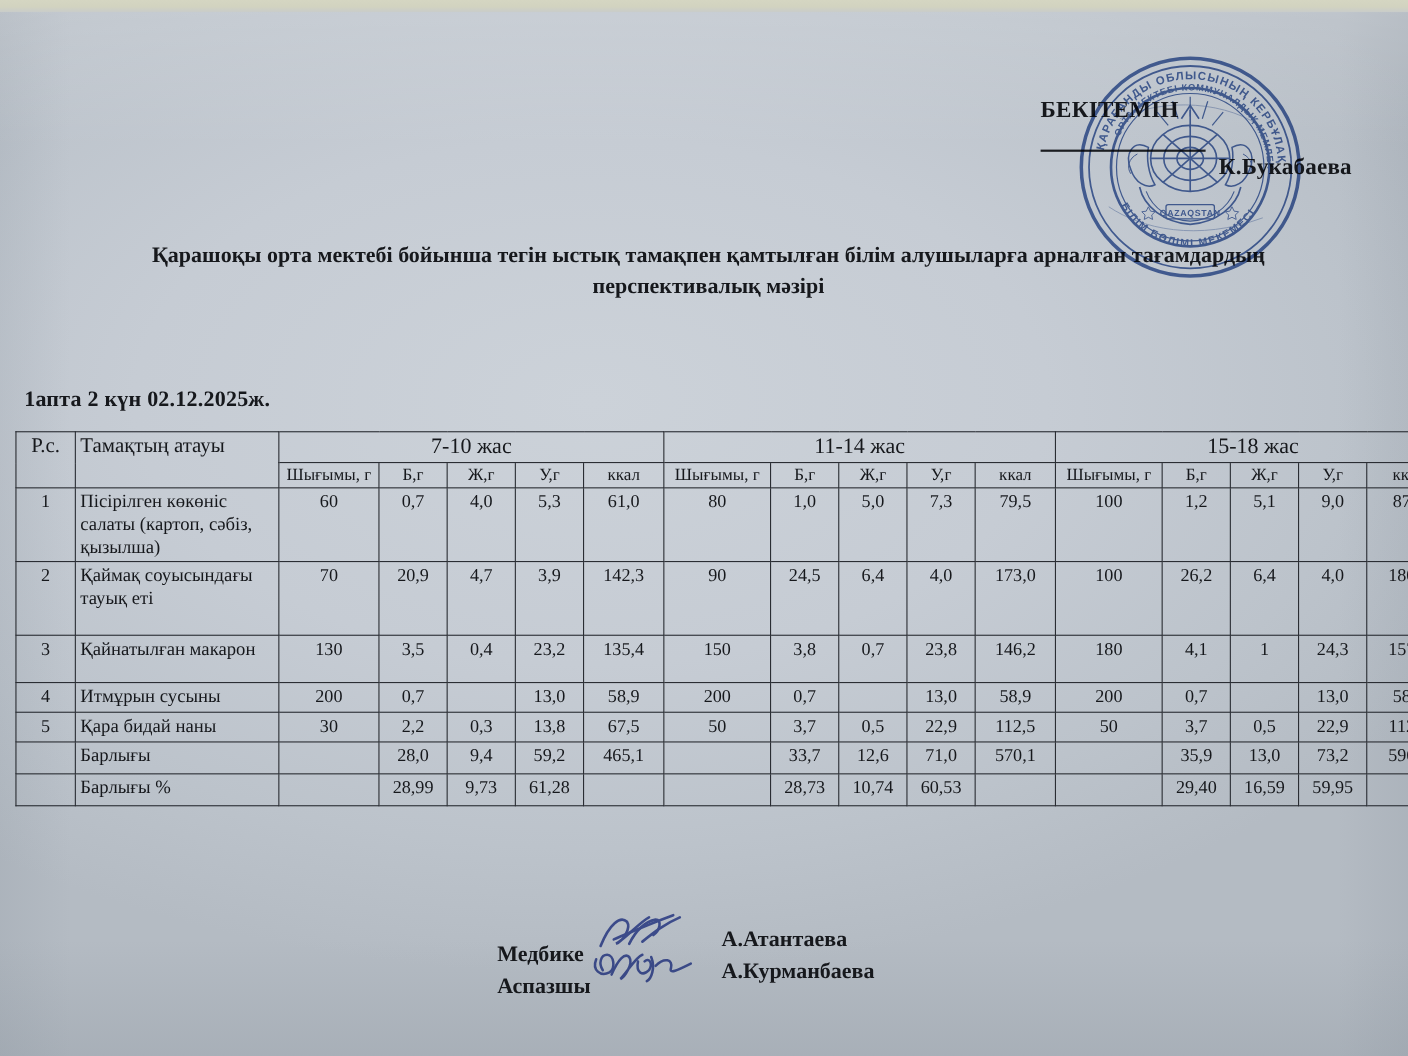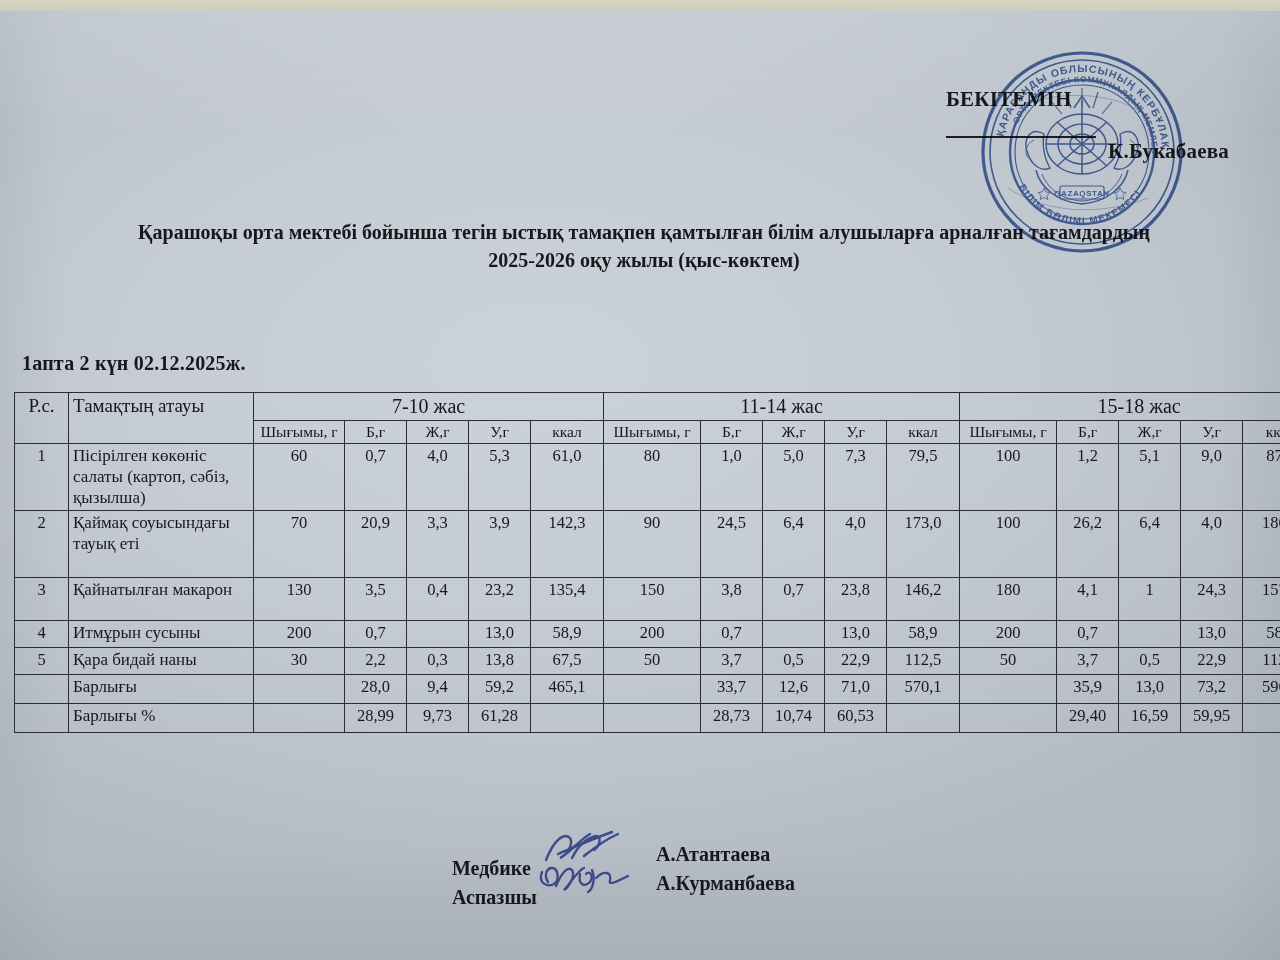--- a/index.html
+++ b/index.html
@@ -298,21 +298,21 @@
     <text x="104" y="148" text-anchor="middle" font-size="8" font-family="'Liberation Sans', sans-serif" fill="#2a4f9b" font-weight="bold" letter-spacing="0.6">QAZAQSTAN</text>
 
     <g stroke="#2a4f9b" fill="none" stroke-width="0.7" opacity="0.55">
       <path d="M 30 140 C 60 160 110 172 170 150"></path>
       <path d="M 40 60 C 80 40 140 44 172 70"></path>
     </g>
   </svg>
 
   <div class="doc-title">
     <span class="l1">Қарашоқы орта мектебі бойынша тегін ыстық тамақпен қамтылған білім алушыларға арналған тағамдардың</span>
-    <span class="l3">2025-2026 оқу жылы (қыс-көктем)</span>
+    <span class="l2">перспективалық мәзірі</span>
   </div>
 
   <div class="week-line">1апта 2 күн  02.12.2025ж.</div>
 
   <table class="menu">
     <colgroup>
       <col style="width:54px">
         <col style="width:185px">
       <col style="width:91px">
         <col style="width:62px">
@@ -374,21 +374,21 @@
         <td class="val">1,2</td>
         <td class="val">5,1</td>
         <td class="val">9,0</td>
         <td class="val kcal">87,6</td>
       </tr>
       <tr class="r2">
         <td class="num">2</td>
         <td class="name">Қаймақ соуысындағы тауық еті</td>
         <td class="val">70</td>
         <td class="val">20,9</td>
-        <td class="val">3,3</td>
+        <td class="val">4,7</td>
         <td class="val">3,9</td>
         <td class="val kcal">142,3</td>
         <td class="val">90</td>
         <td class="val">24,5</td>
         <td class="val">6,4</td>
         <td class="val">4,0</td>
         <td class="val kcal">173,0</td>
         <td class="val">100</td>
         <td class="val">26,2</td>
         <td class="val">6,4</td>

